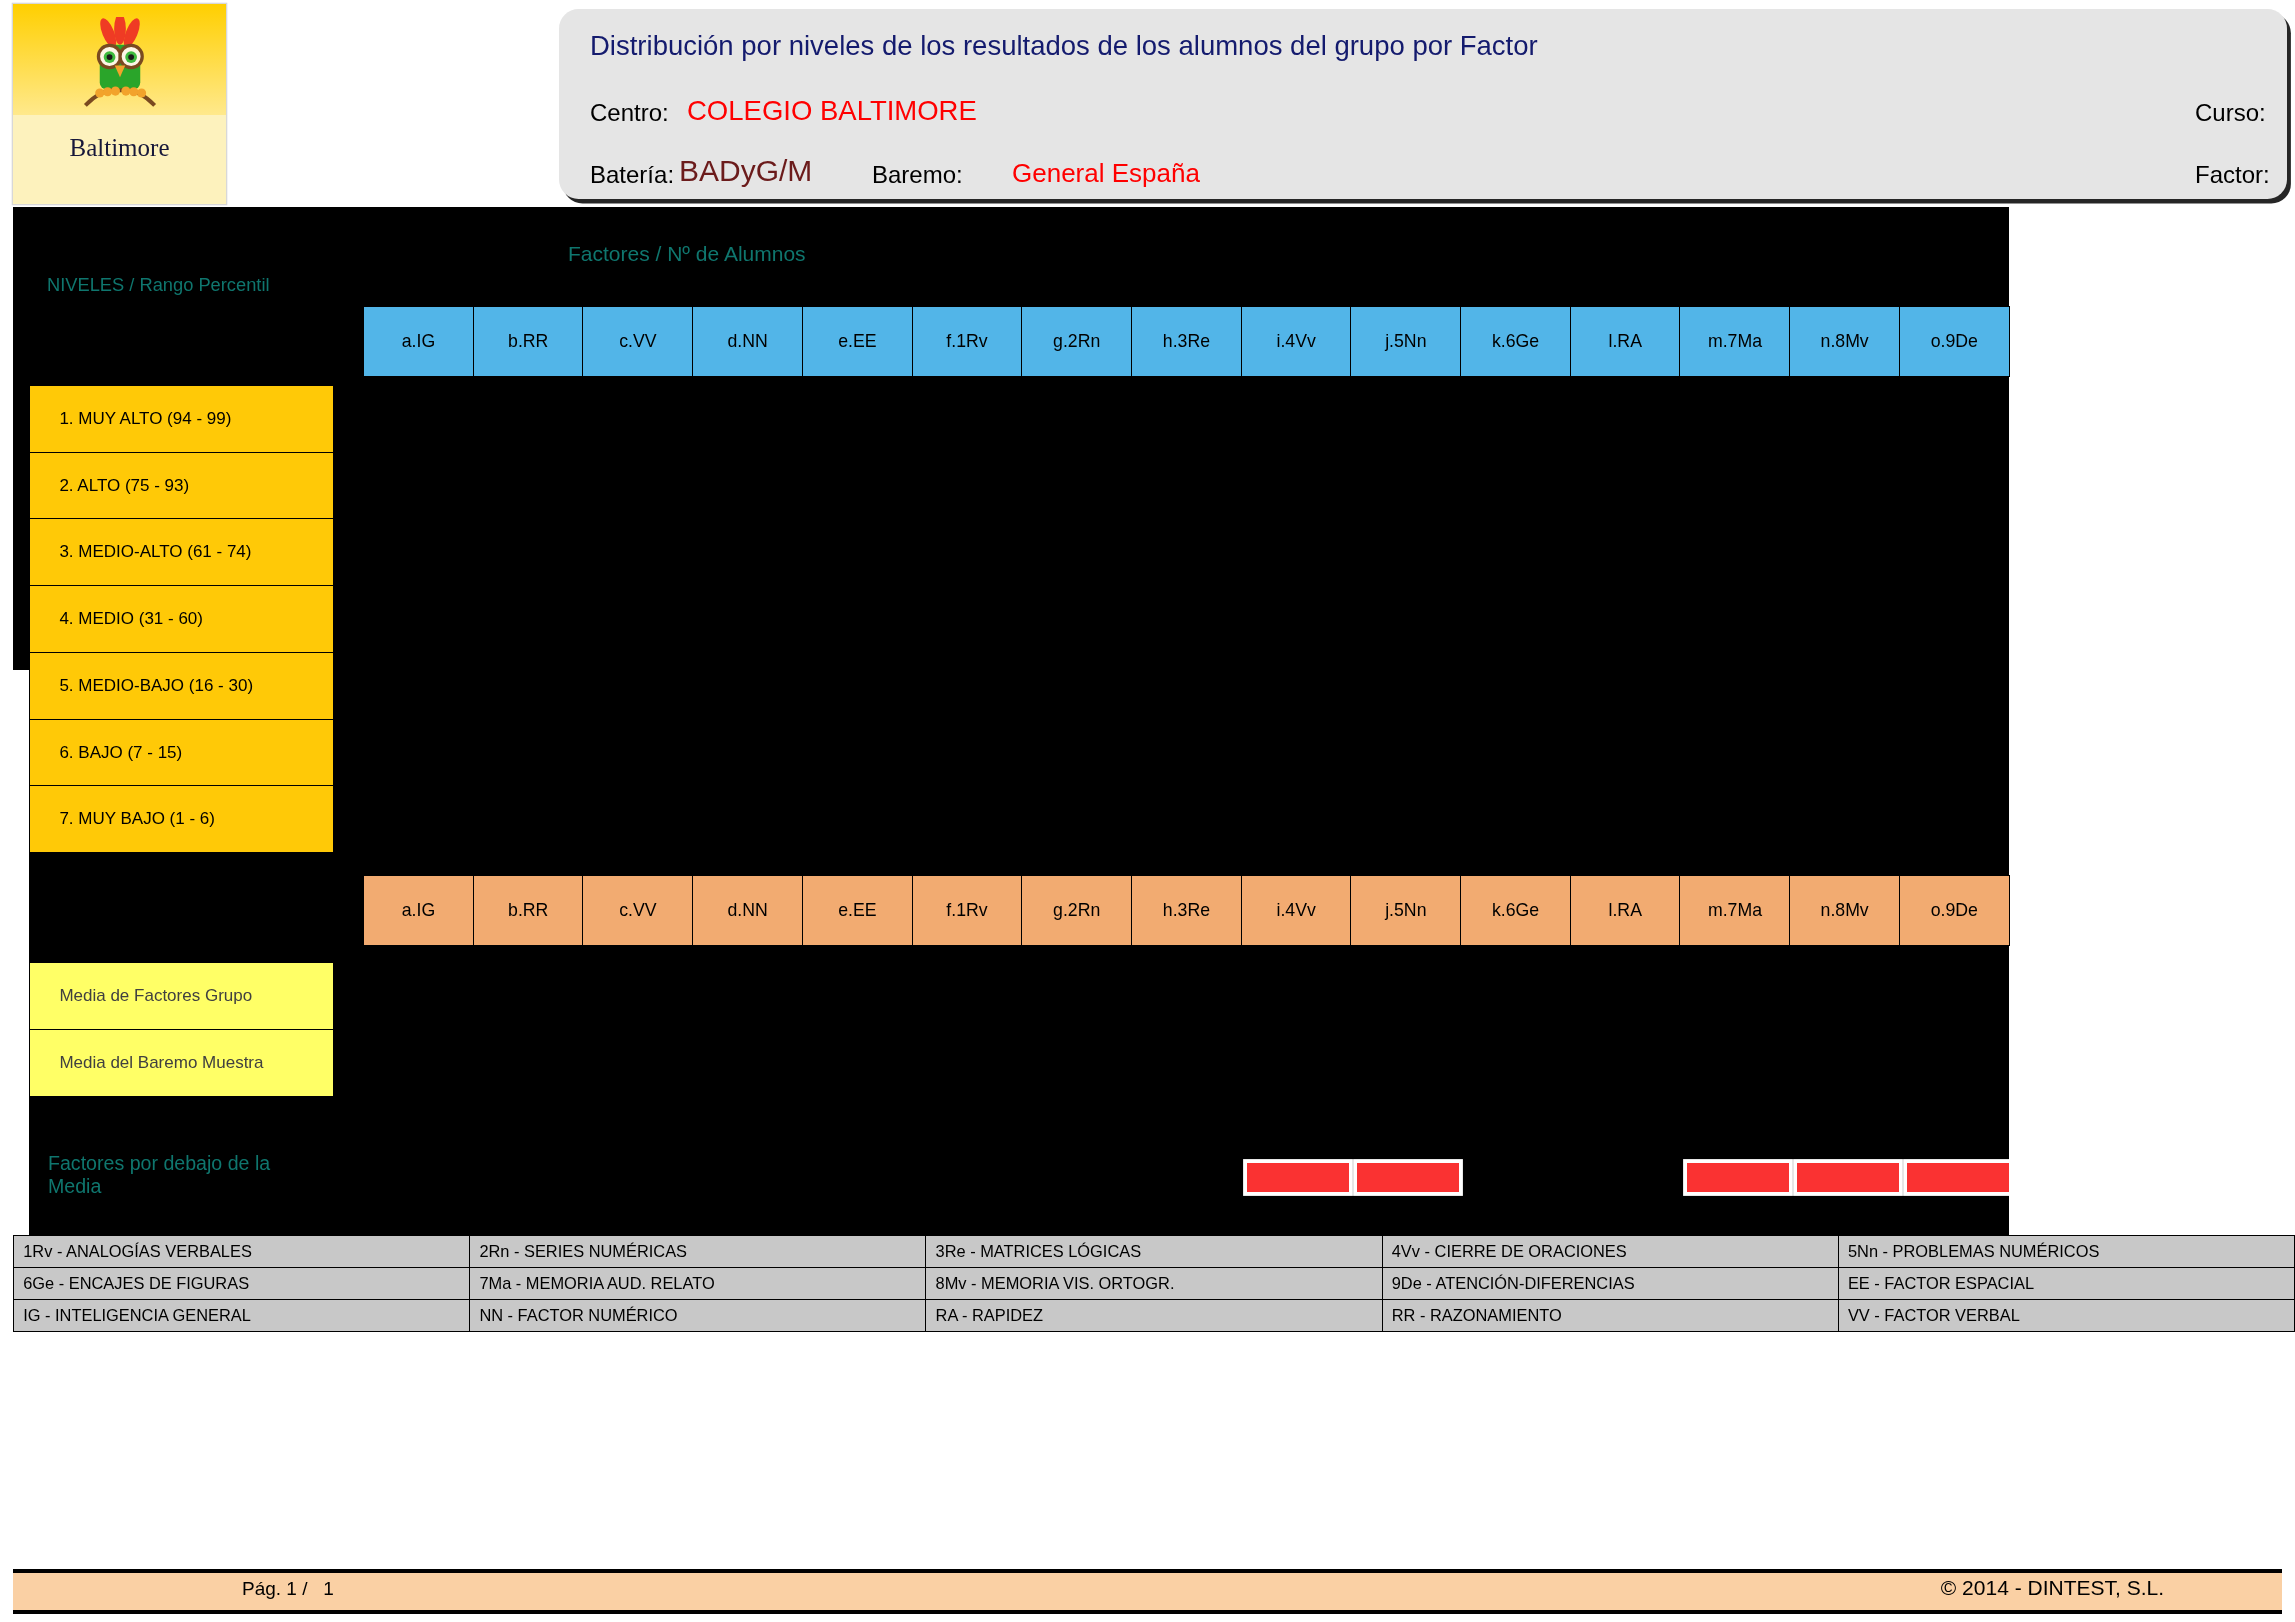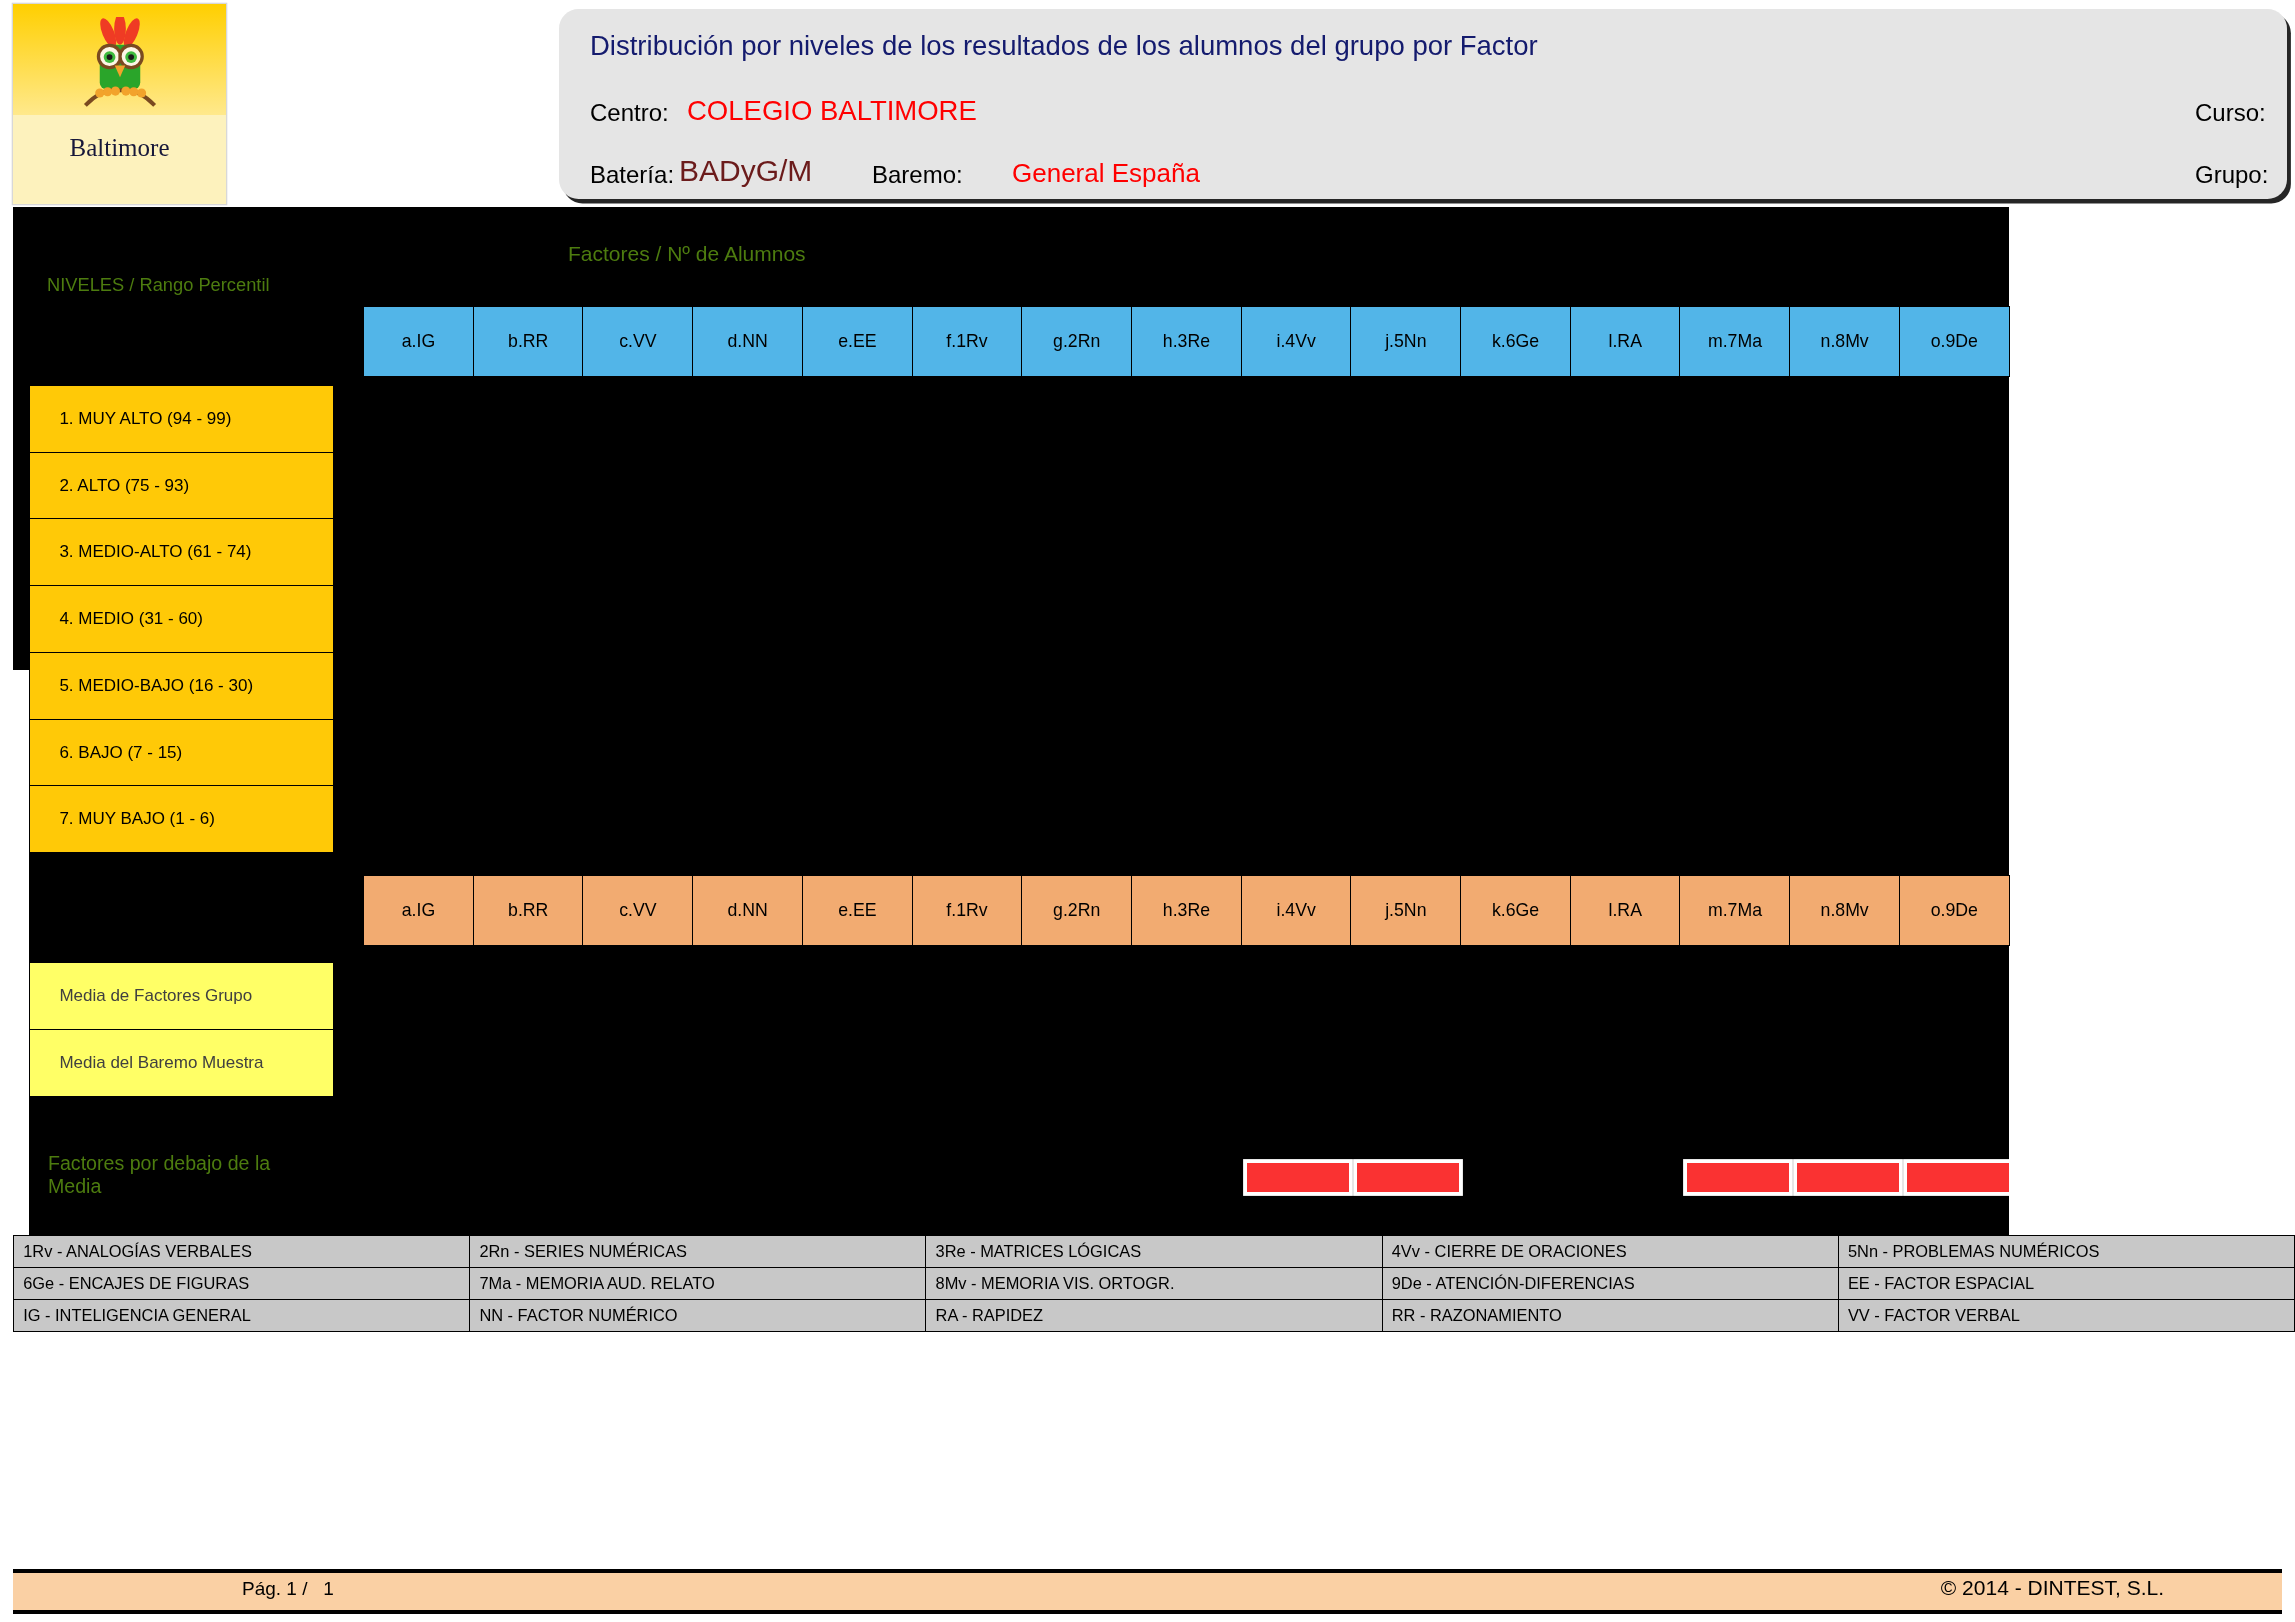--- a/index.html
+++ b/index.html
@@ -29,21 +29,21 @@
   #lbl-bateria{left:31px;top:152px;}
   #val-bateria{position:absolute;left:120px;top:145px;font-size:30px;color:#6b1b1b;white-space:nowrap;}
   #lbl-baremo{left:313px;top:152px;}
   #val-baremo{position:absolute;left:453px;top:149px;font-size:26px;color:#ff0000;white-space:nowrap;}
   #lbl-grupo{left:1636px;top:152px;}
 
   
   #panel-a{position:absolute;left:13px;top:207px;width:1996px;height:463px;background:#000;}
   #panel-b{position:absolute;left:29.4px;top:669px;width:1980px;height:566px;background:#000;}
 
-  .faint{position:absolute;color:#4d7c0f;white-space:pre-line;z-index:5;}
+  .faint{position:absolute;color:#0f766e;white-space:pre-line;z-index:5;}
   #lbl-niveles{left:47px;top:274px;font-size:18.3px;}
   #lbl-factores{left:568px;top:242px;font-size:21px;}
   #lbl-debajo{left:48px;top:1152px;font-size:19.6px;line-height:1.15;}
 
   
   .factor-row{position:absolute;left:363px;display:flex;z-index:6;}
   .factor-cell{width:111px;height:71px;display:flex;align-items:center;justify-content:center;
                font-size:17.7px;color:#000;box-sizing:border-box;border:1.3px solid #000;
                margin-right:-1.3px;}
   #factor-top{top:306px;}
@@ -122,21 +122,21 @@
   <div id="val-centro">COLEGIO BALTIMORE</div>
 
   <div class="hrow" id="lbl-curso">Curso:</div>
 
   <div class="hrow" id="lbl-bateria">Batería:</div>
   <div id="val-bateria">BADyG/M</div>
 
   <div class="hrow" id="lbl-baremo">Baremo:</div>
   <div id="val-baremo">General España</div>
 
-  <div class="hrow" id="lbl-grupo">Grupo:</div>
+  <div class="hrow" id="lbl-grupo">Factor:</div>
 
 </div>
 
 <div id="panel-a"></div>
 <div id="panel-b"></div>
 
 <div class="faint" id="lbl-niveles">NIVELES / Rango Percentil</div>
 <div class="faint" id="lbl-factores">Factores / Nº de Alumnos</div>
 <div class="faint" id="lbl-debajo">Factores por debajo de la
 Media</div>

